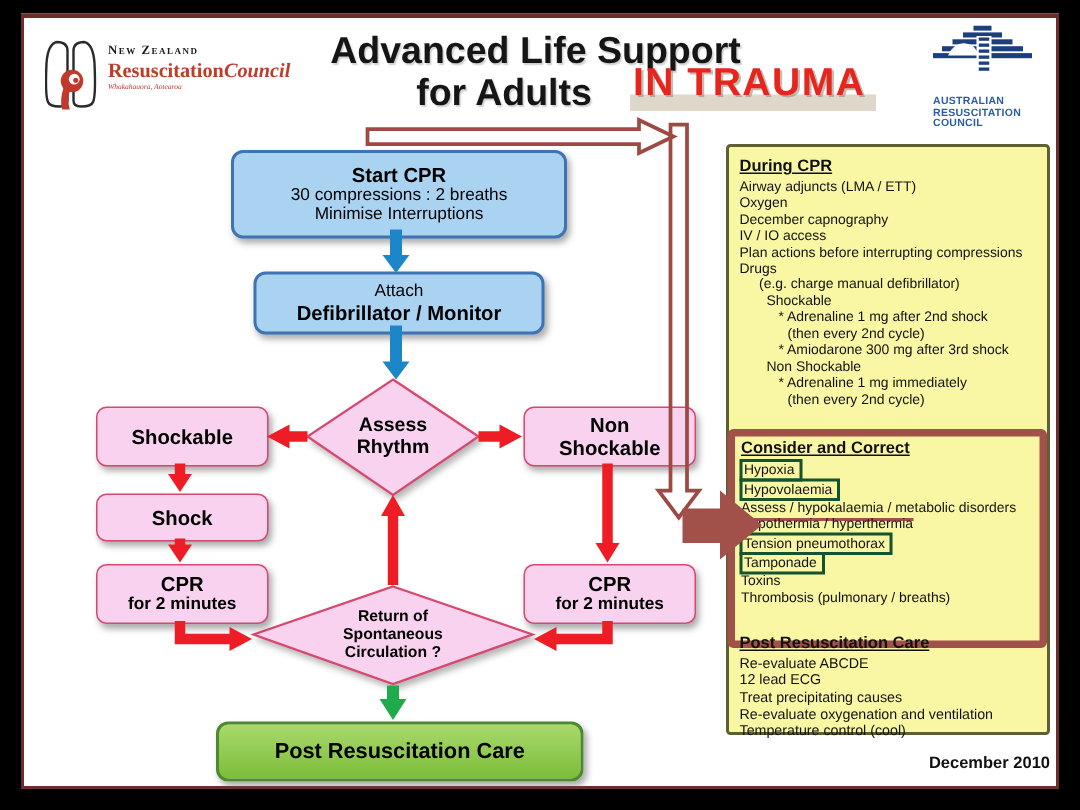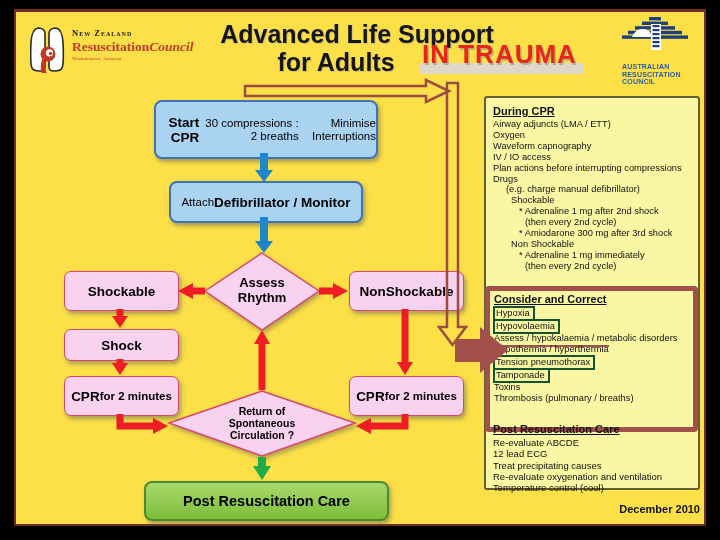--- a/index.html
+++ b/index.html
@@ -1,19 +1,19 @@
 <!DOCTYPE html>
 <html><head>
 <meta charset="utf-8">
 <style>
   html,body{margin:0;padding:0;}
   body{width:720px;height:540px;background:#000;position:relative;
        font-family:"Liberation Sans", sans-serif;overflow:hidden;}
   .slide{position:absolute;left:14px;top:9px;width:688px;height:512px;
-         background:#fde047;border:2px solid #6e2d2d;border-top-width:3px;}
+         background:#ffffff;border:2px solid #6e2d2d;border-top-width:3px;}
   .abs{position:absolute;}
 
   
   .nz-logo{left:14px;top:12px;width:170px;height:58px;}
   .nz-text{position:absolute;left:42px;top:4px;width:130px;font-family:"Liberation Serif",serif;}
   .nz-line1{font-size:8.5px;letter-spacing:1px;color:#1a1a1a;font-variant:small-caps;font-weight:bold;}
   .nz-line2{font-size:13.5px;font-weight:bold;color:#bf3b2b;margin-top:1px;}
   .nz-line2 .it{font-style:italic;}
   .nz-line3{font-size:5px;color:#bf3b2b;font-style:italic;margin-top:1px;}
   .title{left:176px;top:8px;width:330px;text-align:center;color:#151515;
@@ -21,22 +21,22 @@
          text-shadow:1px 1px 1px rgba(160,160,160,.5);}
   .title .l2{padding-right:42px;}
   .stamp-band{left:404px;top:51px;width:164px;height:11px;background:#ddd8ca;}
   .stamp{left:406px;top:27px;font-size:26px;font-weight:bold;color:#e7251d;
          letter-spacing:1px;text-shadow:1.5px 1.5px 0 rgba(140,135,120,.55);}
   .arc-logo{left:596px;top:5px;width:94px;height:84px;}
   .arc-text{margin-left:10px;margin-top:2px;font-size:7px;font-weight:bold;
             color:#2b5ca8;line-height:7.5px;letter-spacing:.2px;}
 
   
-  .fbox{display:flex;justify-content:center;align-items:center;
-        text-align:right;border-radius:8px;z-index:2;
+  .fbox{display:flex;flex-direction:column;justify-content:center;align-items:center;
+        text-align:left;border-radius:8px;z-index:2;
         box-shadow:2px 3px 4px rgba(90,90,90,.5);}
   .blue{background:#aad3f2;border:2px solid #3f74b4;}
   .pink{background:#f8d2ee;border:1.5px solid #d6486d;border-radius:7px;}
   .green{background:linear-gradient(#a9d96c,#7cbd39);border:2px solid #4c8a2f;}
   .b-start{left:138px;top:88px;width:220px;height:55px;}
   .b-attach{left:153px;top:169px;width:190px;height:38px;}
   .b-shockable{left:48px;top:259px;width:113px;height:38px;}
   .b-shock{left:48px;top:317px;width:113px;height:30px;}
   .b-cprl{left:48px;top:364px;width:113px;height:38px;}
   .b-nonshock{left:333px;top:259px;width:113px;height:38px;}
@@ -202,21 +202,21 @@
       <polygon points="237,454 255,454 246,468" fill="#1faa4b"></polygon>
     </g>
   </svg>
 
   <div class="abs panel">
 
     <div class="sec-during">
       <div class="sect-h">During CPR</div>
       <div class="pline">Airway adjuncts (LMA / ETT)</div>
       <div class="pline">Oxygen</div>
-      <div class="pline">Waveform capnography</div>
+      <div class="pline">December capnography</div>
       <div class="pline">IV / IO access</div>
       <div class="pline">Plan actions before interrupting compressions</div>
       <div class="pline">Drugs</div>
       <div class="pline ind-a">(e.g. charge manual defibrillator)</div>
       <div class="pline ind-b">Shockable</div>
       <div class="pline ind-c">* Adrenaline 1 mg after 2nd shock</div>
       <div class="pline ind-d">(then every 2nd cycle)</div>
       <div class="pline ind-c">* Amiodarone 300 mg after 3rd shock</div>
       <div class="pline ind-b">Non Shockable</div>
       <div class="pline ind-c">* Adrenaline 1 mg immediately</div>

